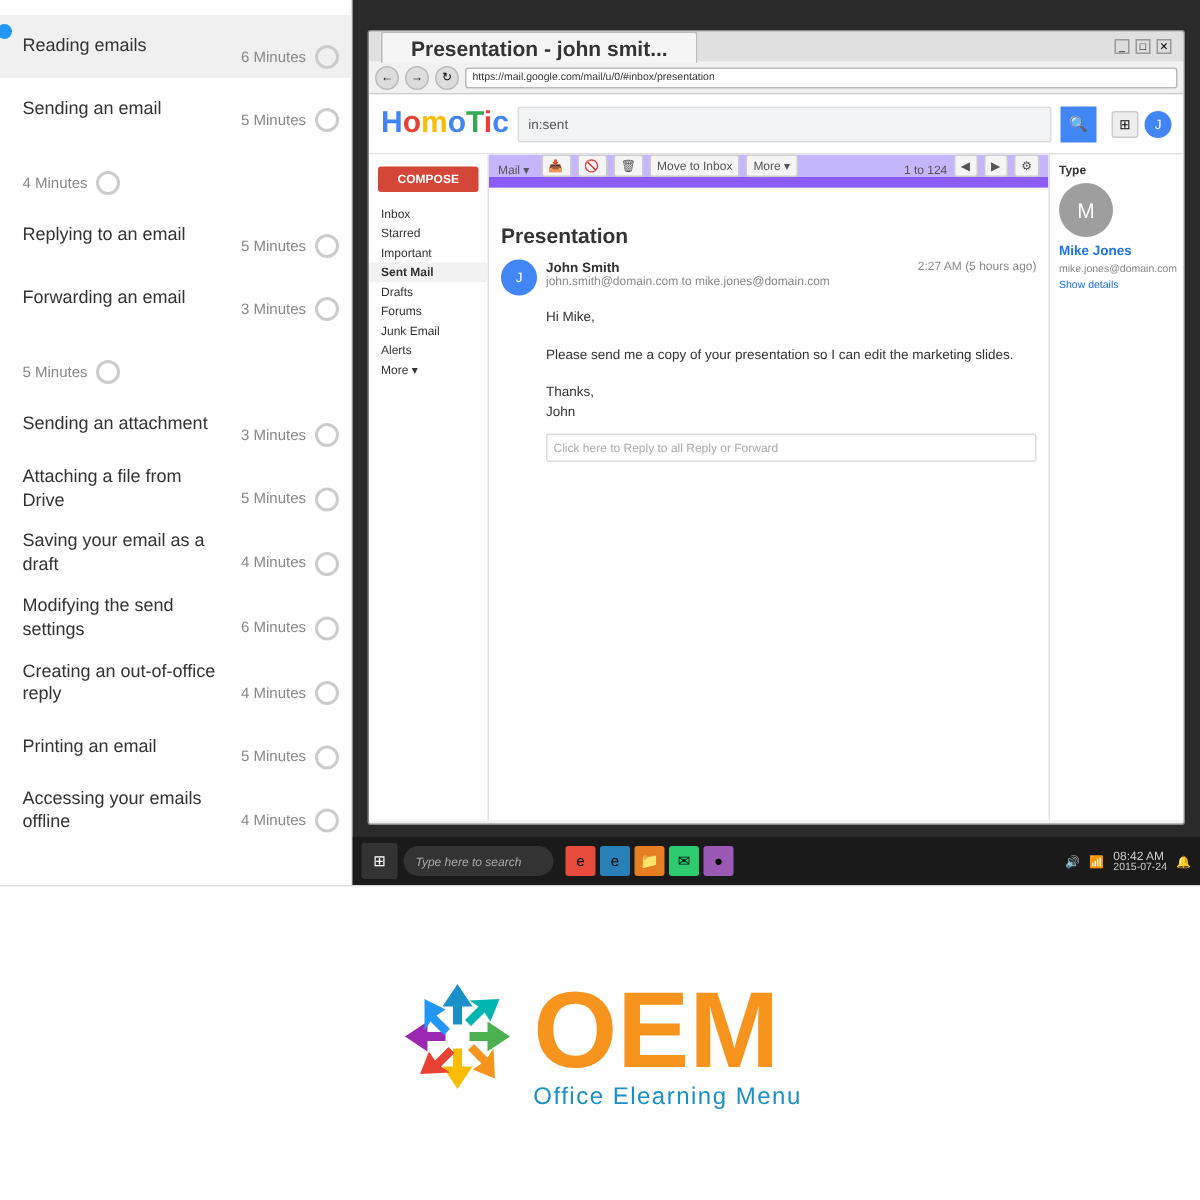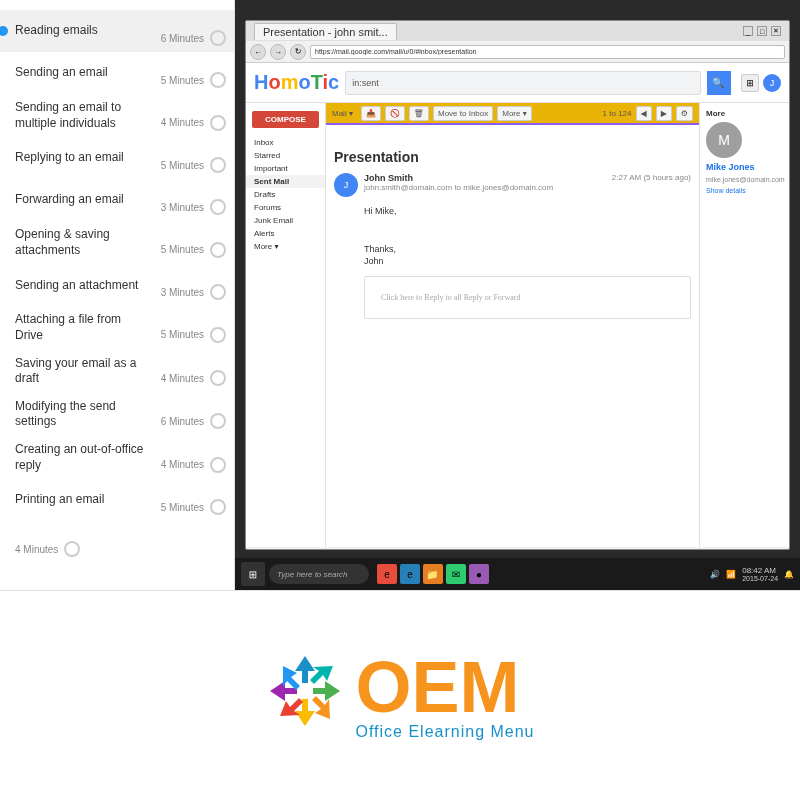--- a/index.html
+++ b/index.html
@@ -25,21 +25,20 @@
       width: 235px;
       height: 100%;
       background: #ffffff;
       padding: 10px 0;
       border-right: 1px solid #e0e0e0;
       overflow: hidden;
     }
 
     .menu-item {
       display: flex;
-      align-items: center;
       justify-content: space-between;
       padding: 6px 8px 6px 15px;
       cursor: pointer;
       position: relative;
       gap: 15px;
     }
 
     .menu-item.active {
       background: #f0f0f0;
     }
@@ -117,24 +116,25 @@
       display: flex;
       align-items: center;
       padding: 0 8px;
       gap: 8px;
     }
 
     .tab-item {
       background: #f5f5f5;
       border: 1px solid #bbb;
       border-bottom: none;
-      padding: 2px 8px;
-      font-size: 11px;
+      padding: 2px 19px;
+      font-size: 14px;
       border-radius: 2px 2px 0 0;
       color: #333;
+      font-weight: bold;
     }
 
     .window-controls {
       margin-left: auto;
       display: flex;
       gap: 4px;
     }
 
     .win-btn {
       width: 10px;
@@ -266,24 +266,24 @@
       font-weight: bold;
     }
 
     .gmail-main {
       flex: 1;
       overflow: hidden;
     }
 
     .gmail-toolbar {
       height: 22px;
-      background: #eab308;
-      border-bottom: 2px solid #8b5cf6;
-      display: flex;
-      align-items: center;
+      background: #c4b5fd;
+      border-bottom: 7px solid #8b5cf6;
+      display: flex;
+      align-items: flex-end;
       padding: 0 6px;
       gap: 4px;
       font-size: 8px;
       color: #555;
     }
 
     .toolbar-btn {
       padding: 2px 4px;
       border: 1px solid #ccc;
       background: #f5f5f5;
@@ -336,25 +336,24 @@
     .email-body-text {
       font-size: 9px;
       color: #333;
       line-height: 1.4;
       margin-left: 30px;
     }
 
     .reply-area {
       margin: 8px 0 0 30px;
       border: 1px solid #ddd;
-      padding: 16px;
+      padding: 4px;
       border-radius: 2px;
       font-size: 8px;
       color: #aaa;
-      font-family: Liberation Serif, serif;
     }
 
     .gmail-right-panel {
       width: 90px;
       border-left: 1px solid #e0e0e0;
       padding: 6px;
     }
 
     .contact-name {
       font-size: 9px;
@@ -510,23 +509,20 @@
       </div>
       <div class="menu-item-right">
         <span class="minutes-label">5 Minutes</span>
         <div class="circle-icon ">
           
         </div>
       </div>
     </div>
         <div class="menu-item">
 
-      <div class="menu-item-left">
-        <span class="menu-item-text">Sending an email to multiple individuals</span>
-      </div>
       <div class="menu-item-right">
         <span class="minutes-label">4 Minutes</span>
         <div class="circle-icon ">
           
         </div>
       </div>
     </div>
         <div class="menu-item">
 
       <div class="menu-item-left">
@@ -546,23 +542,20 @@
       </div>
       <div class="menu-item-right">
         <span class="minutes-label">3 Minutes</span>
         <div class="circle-icon ">
           
         </div>
       </div>
     </div>
         <div class="menu-item">
 
-      <div class="menu-item-left">
-        <span class="menu-item-text">Opening &amp; saving attachments</span>
-      </div>
       <div class="menu-item-right">
         <span class="minutes-label">5 Minutes</span>
         <div class="circle-icon ">
           
         </div>
       </div>
     </div>
         <div class="menu-item">
 
       <div class="menu-item-left">
@@ -630,20 +623,23 @@
       </div>
       <div class="menu-item-right">
         <span class="minutes-label">5 Minutes</span>
         <div class="circle-icon ">
           
         </div>
       </div>
     </div>
         <div class="menu-item">
 
+      <div class="menu-item-left">
+        <span class="menu-item-text">Accessing your emails offline</span>
+      </div>
       <div class="menu-item-right">
         <span class="minutes-label">4 Minutes</span>
         <div class="circle-icon ">
           
         </div>
       </div>
     </div>
       </div>
   </div>
 
@@ -725,32 +721,33 @@
                 <div class="avatar-circle">J</div>
                 <div>
                   <div style="font-size:9px;font-weight:bold;color:#333;">John Smith</div>
                   <div style="font-size:8px;color:#888;">john.smith@domain.com to mike.jones@domain.com</div>
                 </div>
                 <div class="email-timestamp">2:27 AM (5 hours ago)</div>
               </div>
               <div class="email-body-text">
                 <div>Hi Mike,</div>
                 <br>
+                <div>Please send me a copy of your presentation so I can edit the marketing slides.</div>
                 <br>
                 <div style="white-space:pre-line;">Thanks,
 John</div>
               </div>
               <div class="reply-area">
                 <span style="color:#aaa;font-size:8px;">Click here to Reply to all  Reply  or Forward</span>
               </div>
             </div>
           </div>
 
           <div class="gmail-right-panel">
-            <div style="font-size:8px;font-weight:bold;color:#333;margin-bottom:4px;">More</div>
+            <div style="font-size:8px;font-weight:bold;color:#333;margin-bottom:4px;">Type</div>
             <div style="width:36px;height:36px;border-radius:50%;background:#ccc;margin-bottom:4px;overflow:hidden;">
               <div style="width:100%;height:100%;background:#9e9e9e;display:flex;align-items:center;justify-content:center;color:white;font-size:14px;">M</div>
             </div>
             <div class="contact-name">Mike Jones</div>
             <div style="font-size:7px;color:#888;">mike.jones@domain.com</div>
             <div style="font-size:7px;color:#1a73e8;margin-top:4px;cursor:pointer;">Show details</div>
           </div>
         </div>
       </div>
     </div>

